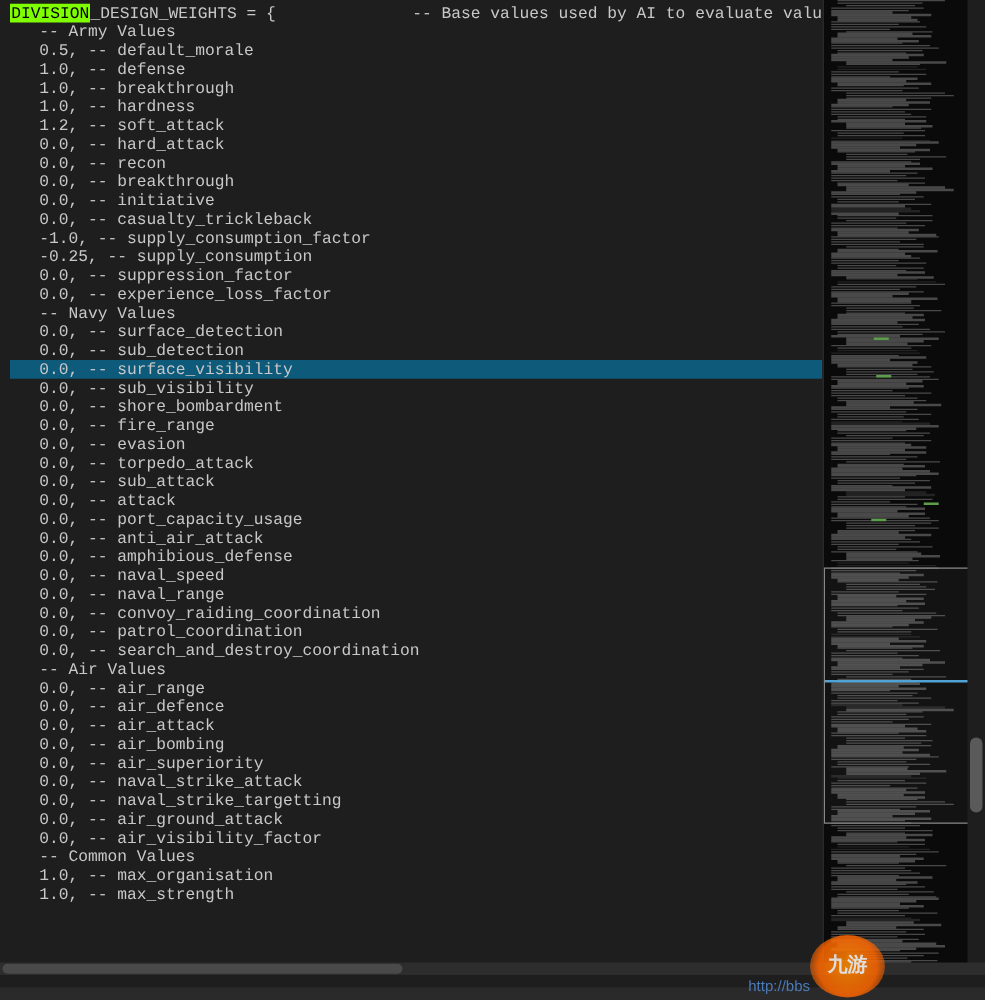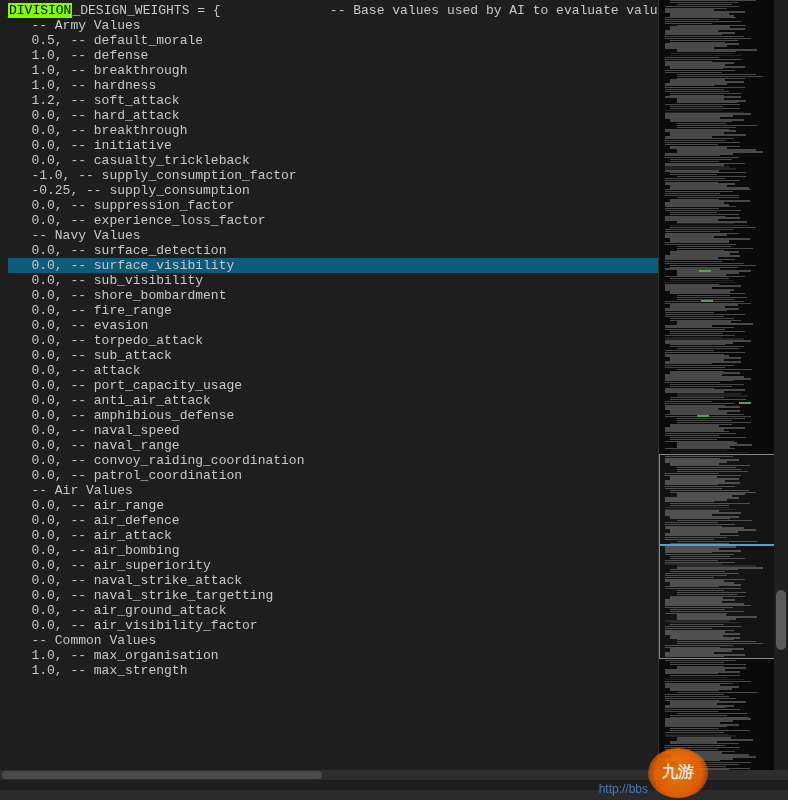--- a/index.html
+++ b/index.html
@@ -182,46 +182,49 @@
   <div class="code-area">
     <div class="code-line"><span class="highlight-text">DIVISION</span><span>_DESIGN_WEIGHTS = {              -- Base values used by AI to evaluate value of</span></div>
     <div id="lines-before">
         <div class="code-line">   -- Army Values</div>
         <div class="code-line">   0.5, -- default_morale</div>
         <div class="code-line">   1.0, -- defense</div>
         <div class="code-line">   1.0, -- breakthrough</div>
         <div class="code-line">   1.0, -- hardness</div>
         <div class="code-line">   1.2, -- soft_attack</div>
         <div class="code-line">   0.0, -- hard_attack</div>
+        <div class="code-line">   0.0, -- recon</div>
         <div class="code-line">   0.0, -- breakthrough</div>
         <div class="code-line">   0.0, -- initiative</div>
         <div class="code-line">   0.0, -- casualty_trickleback</div>
         <div class="code-line">   -1.0, -- supply_consumption_factor</div>
         <div class="code-line">   -0.25, -- supply_consumption</div>
         <div class="code-line">   0.0, -- suppression_factor</div>
         <div class="code-line">   0.0, -- experience_loss_factor</div>
         <div class="code-line">   -- Navy Values</div>
         <div class="code-line">   0.0, -- surface_detection</div>
+        <div class="code-line">   0.0, -- sub_detection</div>
       </div>
     <div class="code-line highlighted"><span>   0.0, -- surface_visibility</span></div>
     <div id="lines-after">
         <div class="code-line">   0.0, -- sub_visibility</div>
         <div class="code-line">   0.0, -- shore_bombardment</div>
         <div class="code-line">   0.0, -- fire_range</div>
         <div class="code-line">   0.0, -- evasion</div>
         <div class="code-line">   0.0, -- torpedo_attack</div>
         <div class="code-line">   0.0, -- sub_attack</div>
         <div class="code-line">   0.0, -- attack</div>
         <div class="code-line">   0.0, -- port_capacity_usage</div>
         <div class="code-line">   0.0, -- anti_air_attack</div>
         <div class="code-line">   0.0, -- amphibious_defense</div>
         <div class="code-line">   0.0, -- naval_speed</div>
         <div class="code-line">   0.0, -- naval_range</div>
         <div class="code-line">   0.0, -- convoy_raiding_coordination</div>
         <div class="code-line">   0.0, -- patrol_coordination</div>
+        <div class="code-line">   0.0, -- search_and_destroy_coordination</div>
         <div class="code-line">   -- Air Values</div>
         <div class="code-line">   0.0, -- air_range</div>
         <div class="code-line">   0.0, -- air_defence</div>
         <div class="code-line">   0.0, -- air_attack</div>
         <div class="code-line">   0.0, -- air_bombing</div>
         <div class="code-line">   0.0, -- air_superiority</div>
         <div class="code-line">   0.0, -- naval_strike_attack</div>
         <div class="code-line">   0.0, -- naval_strike_targetting</div>
         <div class="code-line">   0.0, -- air_ground_attack</div>
         <div class="code-line">   0.0, -- air_visibility_factor</div>

